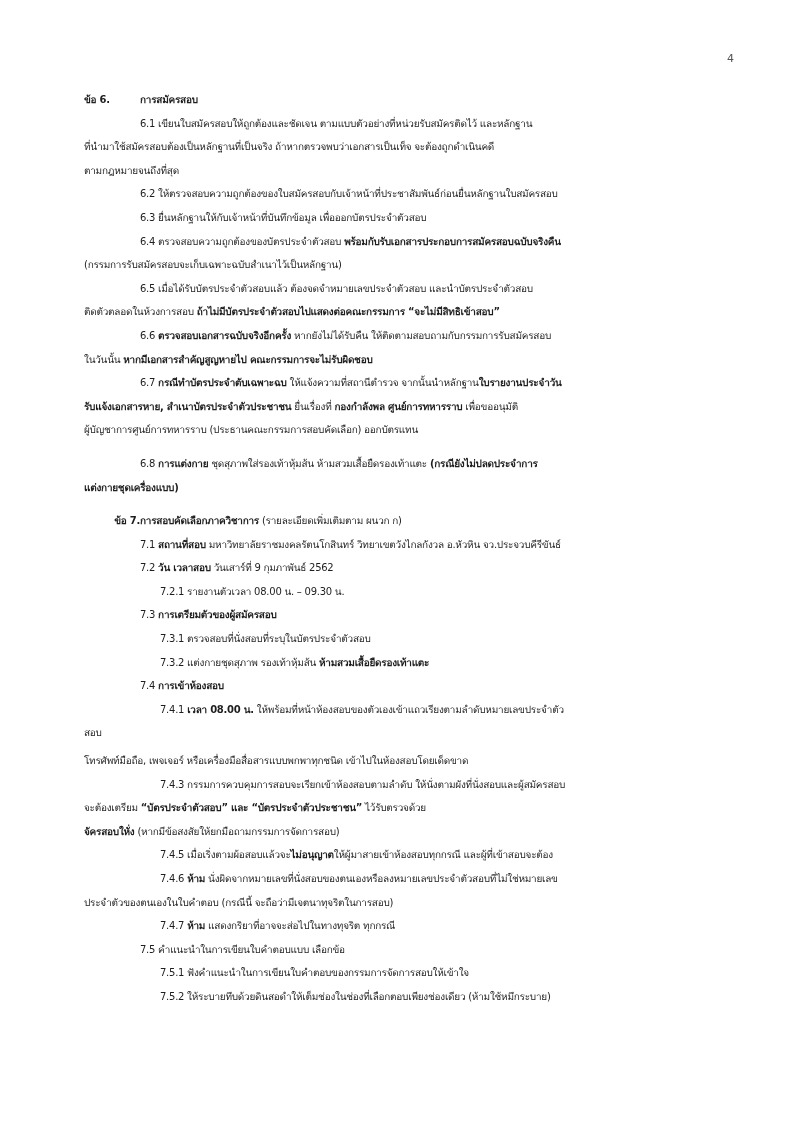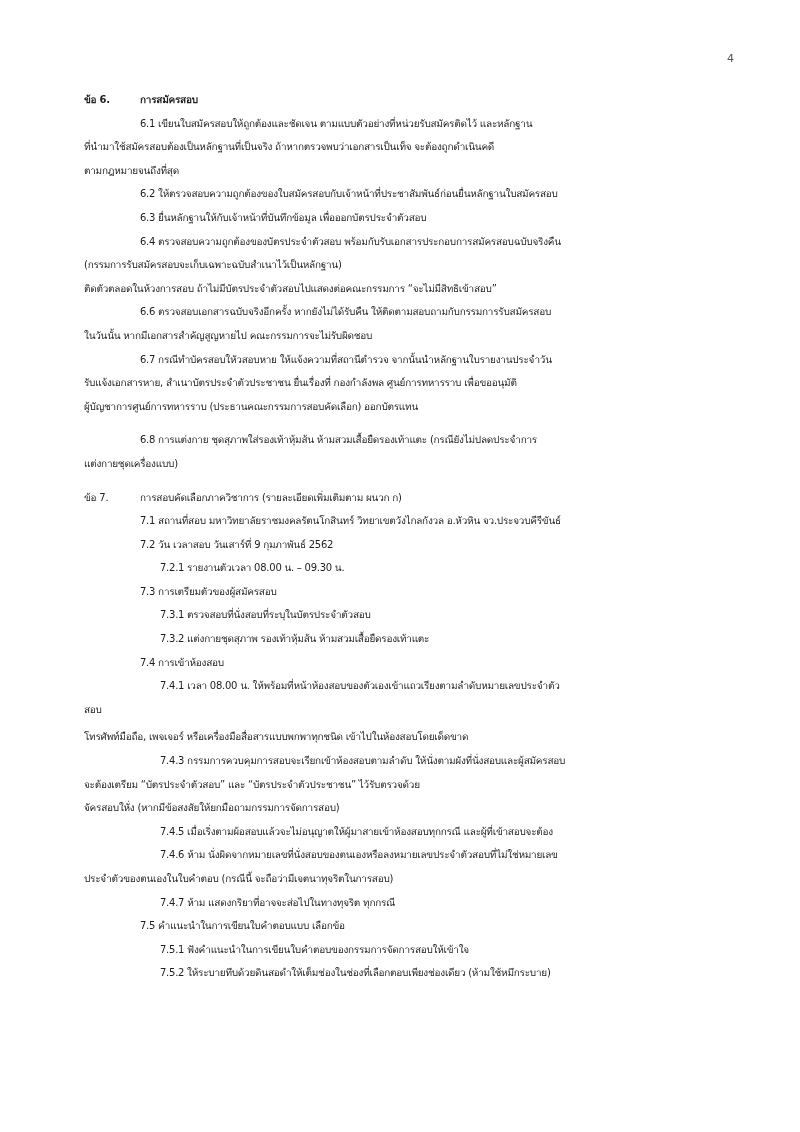--- a/index.html
+++ b/index.html
@@ -15,43 +15,44 @@
   .content {
     position: absolute; left: 84px; top: 88px; width: 680px;
     font-size: 10px; line-height: 23.6px; letter-spacing: -0.25px;
   }
   .line { white-space: nowrap; height: 23.6px; }
   .h { font-weight: bold; }
   .h .num { display: inline-block; width: 56px; }
   .i1 { padding-left: 56px; }
   .i2 { padding-left: 76px; }
   .gap { height: 10px; }
-  b { font-weight: normal; }
+  b { font-weight: bold; text-align: right; }
 </style>
 </head>
 <body>
 
 <div class="page-number">4</div>
 
 <div class="content">
 
   <div class="line h">
     <span class="num">ข้อ 6.</span><span>การสมัครสอบ</span>
   </div>
   <div class="line i1">6.1 เขียนใบสมัครสอบให้ถูกต้องและชัดเจน ตามแบบตัวอย่างที่หน่วยรับสมัครติดไว้ และหลักฐาน</div>
   <div class="line">ที่นำมาใช้สมัครสอบต้องเป็นหลักฐานที่เป็นจริง ถ้าหากตรวจพบว่าเอกสารเป็นเท็จ จะต้องถูกดำเนินคดี</div>
   <div class="line">ตามกฎหมายจนถึงที่สุด</div>
   <div class="line i1">6.2 ให้ตรวจสอบความถูกต้องของใบสมัครสอบกับเจ้าหน้าที่ประชาสัมพันธ์ก่อนยื่นหลักฐานใบสมัครสอบ</div>
   <div class="line i1">6.3 ยื่นหลักฐานให้กับเจ้าหน้าที่บันทึกข้อมูล เพื่อออกบัตรประจำตัวสอบ</div>
   <div class="line i1"><span>6.4 ตรวจสอบความถูกต้องของบัตรประจำตัวสอบ </span><b>พร้อมกับรับเอกสารประกอบการสมัครสอบฉบับจริงคืน</b></div>
   <div class="line">(กรรมการรับสมัครสอบจะเก็บเฉพาะฉบับสำเนาไว้เป็นหลักฐาน)</div>
+  <div class="line i1">6.5 เมื่อได้รับบัตรประจำตัวสอบแล้ว   ต้องจดจำหมายเลขประจำตัวสอบ   และนำบัตรประจำตัวสอบ</div>
   <div class="line"><span>ติดตัวตลอดในห้วงการสอบ </span><b>ถ้าไม่มีบัตรประจำตัวสอบไปแสดงต่อคณะกรรมการ “จะไม่มีสิทธิเข้าสอบ”</b></div>
   <div class="line i1"><span>6.6 </span><b>ตรวจสอบเอกสารฉบับจริงอีกครั้ง</b><span> หากยังไม่ได้รับคืน ให้ติดตามสอบถามกับกรรมการรับสมัครสอบ</span></div>
   <div class="line"><span>ในวันนั้น </span><b>หากมีเอกสารสำคัญสูญหายไป คณะกรรมการจะไม่รับผิดชอบ</b></div>
-  <div class="line i1"><span>6.7 </span><b>กรณีทำบัครสอบใหัวสอบหาย</b><span> ให้แจ้งความที่สถานีตำรวจ จากนั้นนำหลักฐาน</span><b>ใบรายงานประจำวัน</b></div>
+  <div class="line i1"><span>6.7 </span><b>กรณีทำบัตรประจำตับเฉพาะฉบ</b><span> ให้แจ้งความที่สถานีตำรวจ จากนั้นนำหลักฐาน</span><b>ใบรายงานประจำวัน</b></div>
   <div class="line"><b>รับแจ้งเอกสารหาย, สำเนาบัตรประจำตัวประชาชน</b><span> ยื่นเรื่องที่ </span><b>กองกำลังพล ศูนย์การทหารราบ</b><span> เพื่อขออนุมัติ</span></div>
   <div class="line">ผู้บัญชาการศูนย์การทหารราบ (ประธานคณะกรรมการสอบคัดเลือก) ออกบัตรแทน</div>
   <div class="gap"></div>
   <div class="line i1"><span>6.8 </span><b>การแต่งกาย</b><span> ชุดสุภาพใส่รองเท้าหุ้มส้น ห้ามสวมเสื้อยืดรองเท้าแตะ </span><b>(กรณียังไม่ปลดประจำการ</b></div>
   <div class="line"><b>แต่งกายชุดเครื่องแบบ)</b></div>
   <div class="gap"></div>
 
   <div class="line">
     <b class="num" style="display:inline-block;width:56px">ข้อ 7.</b><b>การสอบคัดเลือกภาควิชาการ</b><span> (รายละเอียดเพิ่มเติมตาม ผนวก ก)</span>
   </div>

